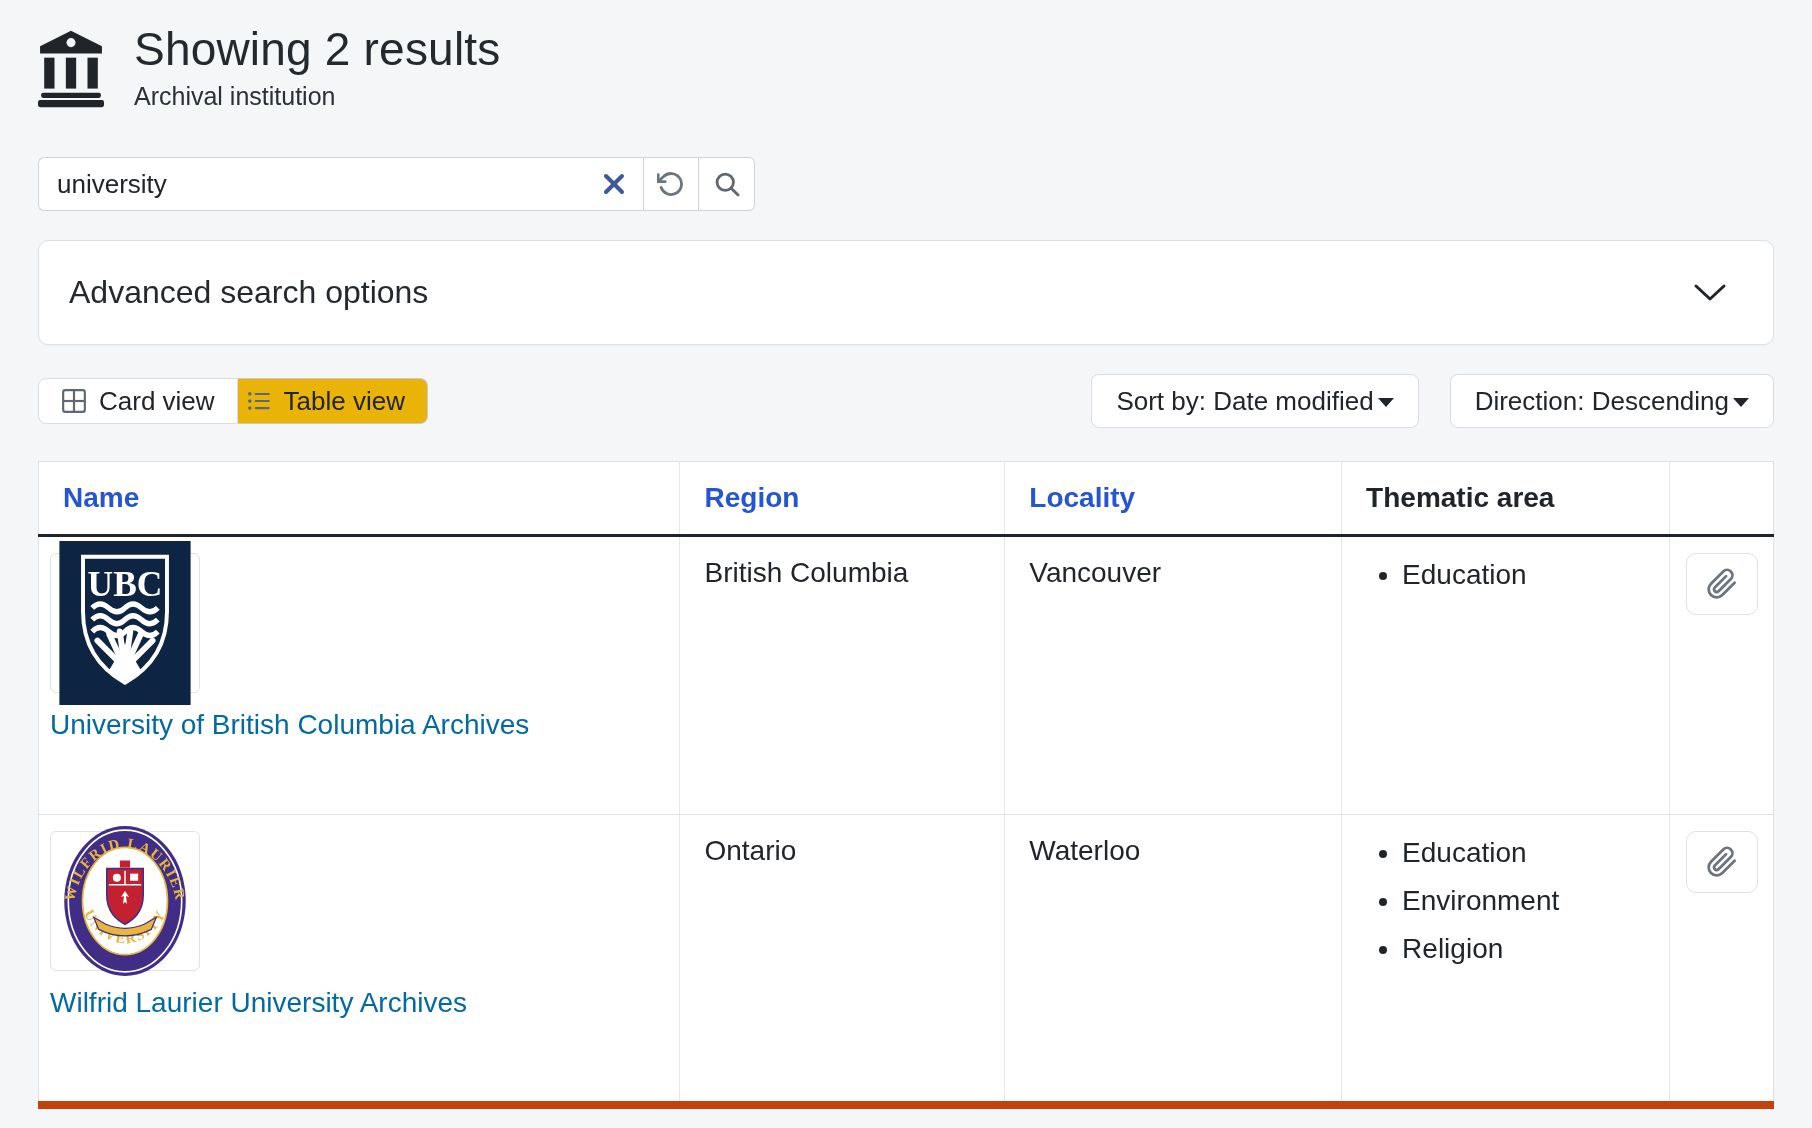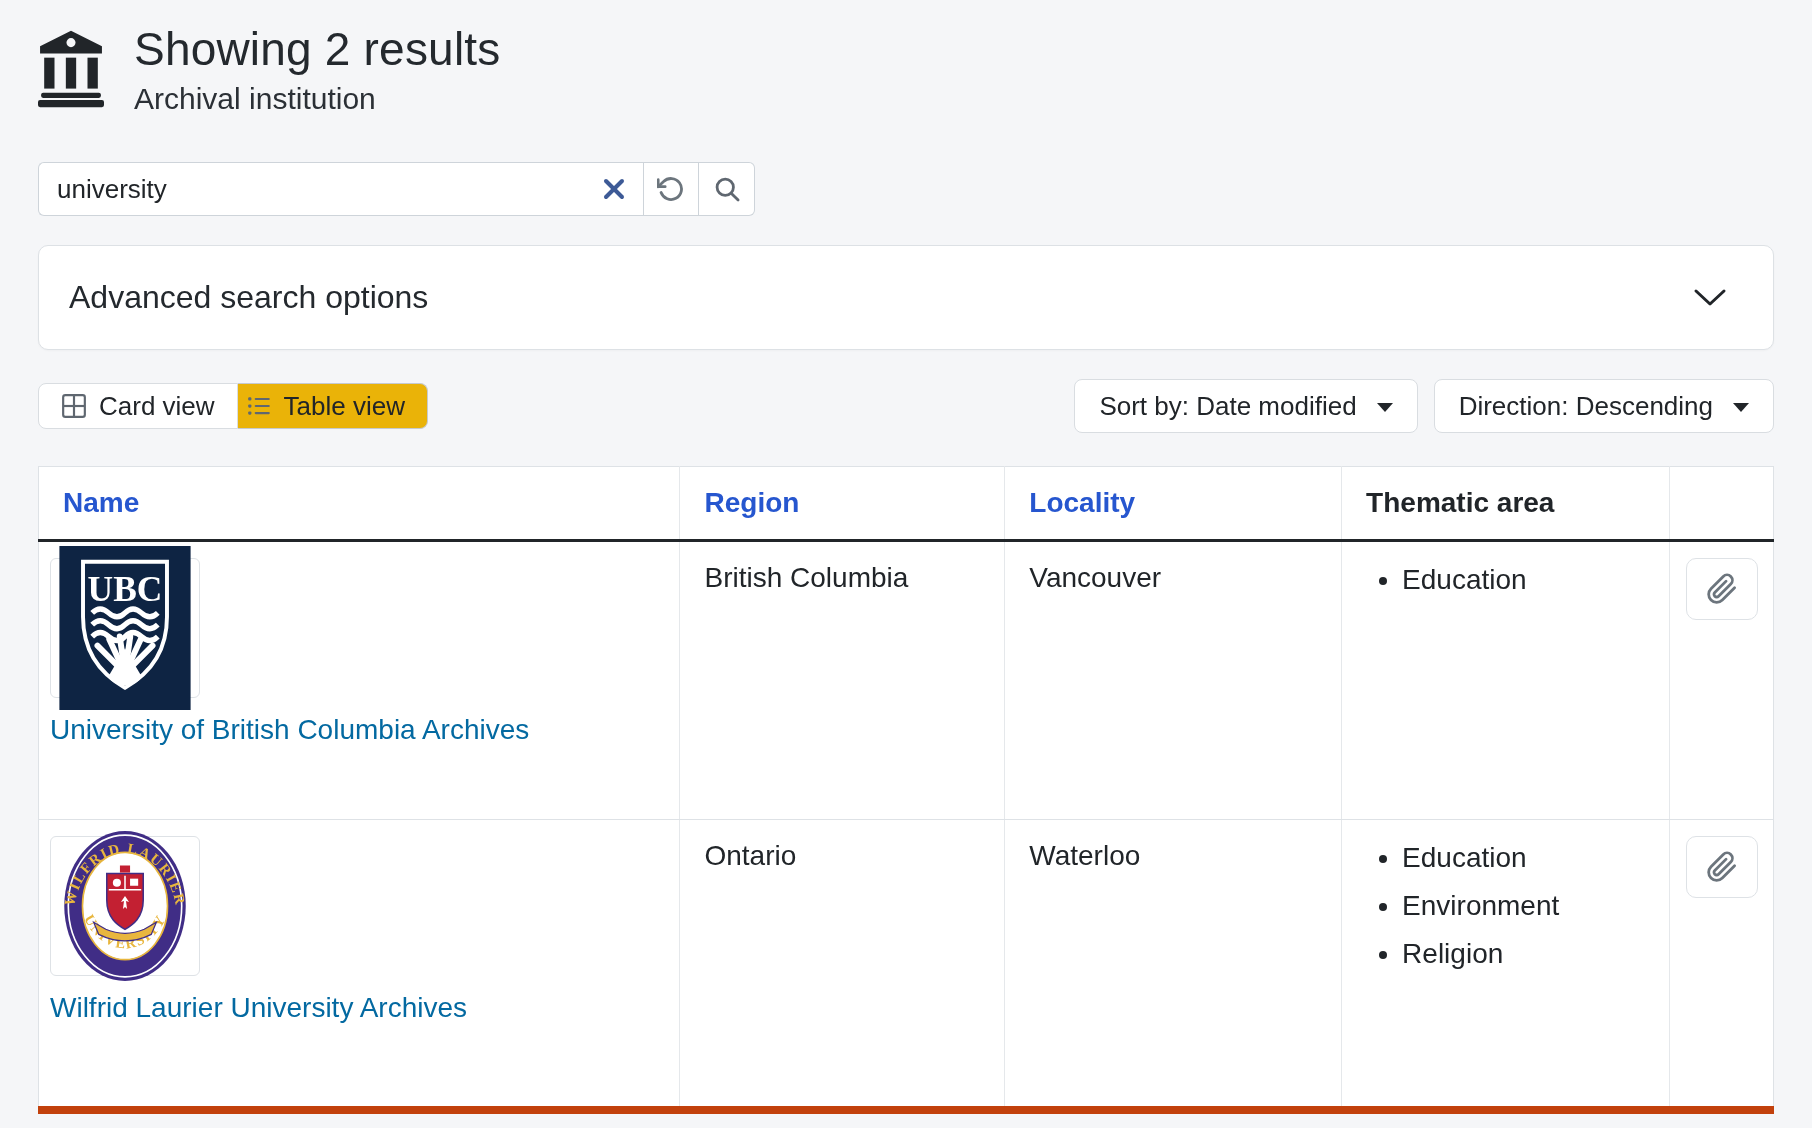--- a/index.html
+++ b/index.html
@@ -7,21 +7,21 @@
   body {
     font-family: "Liberation Sans","DejaVu Sans",sans-serif;
     background:#f5f6f8; color:#212529; overflow:hidden;
   }
   .container { padding:22px 38px 0 38px; }
 
   
   .page-header { display:flex; align-items:flex-start; gap:30px; }
   .bank { margin-top:8px; flex:0 0 auto; }
   .title-block h1 { font-size:46px; font-weight:400; letter-spacing:.2px; color:#24292e; }
-  .title-block .subtitle { font-size:30px; color:#2b3036; margin-top:6px; }
+  .title-block .subtitle { font-size:25px; color:#2b3036; margin-top:6px; }
 
   
   .search-row { margin-top:46px; display:flex; width:717px; height:54px; }
   .search-field { position:relative; flex:1 1 auto; }
   .search-field input {
     width:100%; height:54px; border:1px solid #ced4da; border-right:none;
     border-radius:6px 0 0 6px; padding:0 56px 0 18px; font-size:26px;
     font-family:inherit; color:#212529; background:#fff; outline:none;
   }
   .clear-btn { position:absolute; right:6px; top:0; height:54px; width:46px;
@@ -46,23 +46,23 @@
   .toggle-btn {
     height:46px; display:flex; align-items:center; gap:12px; padding:0 22px;
     background:#fff; border:1px solid #d9dde1; font-size:26px; font-family:inherit;
     color:#212529; cursor:pointer;
   }
   .toggle-btn:first-child { border-radius:8px 0 0 8px; }
   .toggle-btn:last-child { border-radius:0 8px 8px 0; border-left:none; }
   .toggle-btn.active { background:#eab308; border-color:#c6cacf;padding-left:8px; }
   .sort-group { display:flex; gap:16px; }
   .sort-btn {
-    height:54px; display:flex; align-items:center; gap:20px; padding:0 24px;
+    height:54px; display:flex; align-items:center; gap:4px; padding:0 24px;
     background:#fff; border:1px solid #d9dde1; border-radius:8px; font-size:26px;
-    font-family:inherit; color:#212529; cursor:pointer;
+    font-family:inherit; color:#212529; cursor:pointer;margin-left:15px;
   }
   .caret { width:0; height:0; border-left:8px solid transparent; border-right:8px solid transparent;
     border-top:9px solid #212529; margin-top:3px; }
 
   
   table.results { margin-top:33px; width:1736px; border-collapse:collapse; background:#fff;
     border:1px solid #dee2e6; }
   .results th {
     text-align:left; font-size:28px; font-weight:bold; padding:20px 24px; height:70px;
     border-bottom:3px solid #212529; border-right:1px solid #e5e8eb; vertical-align:middle;

